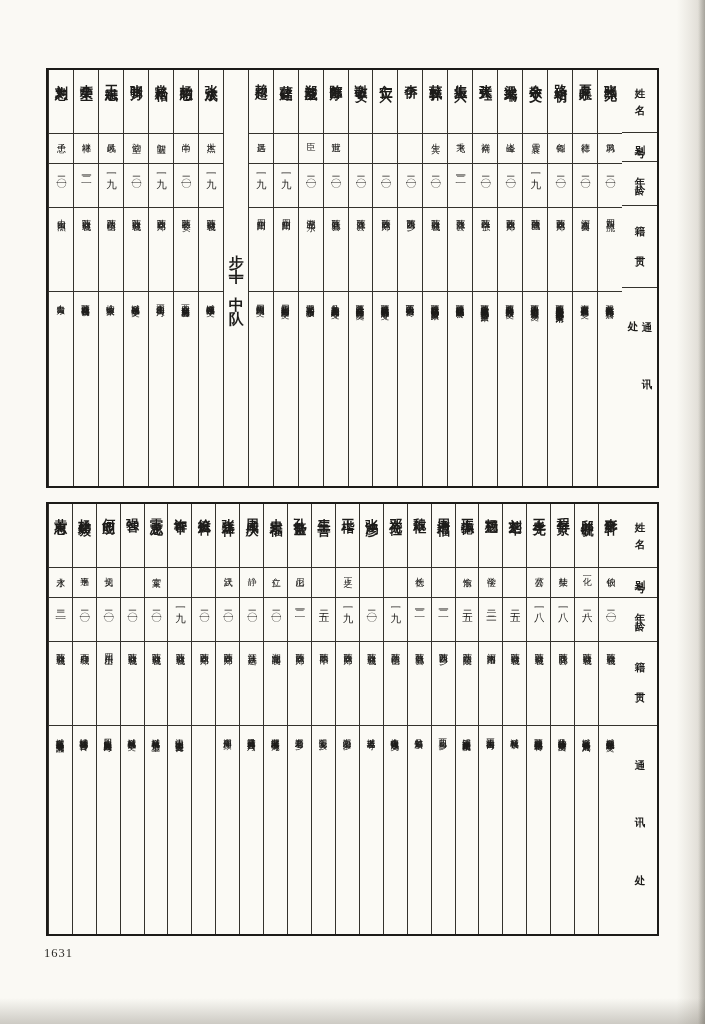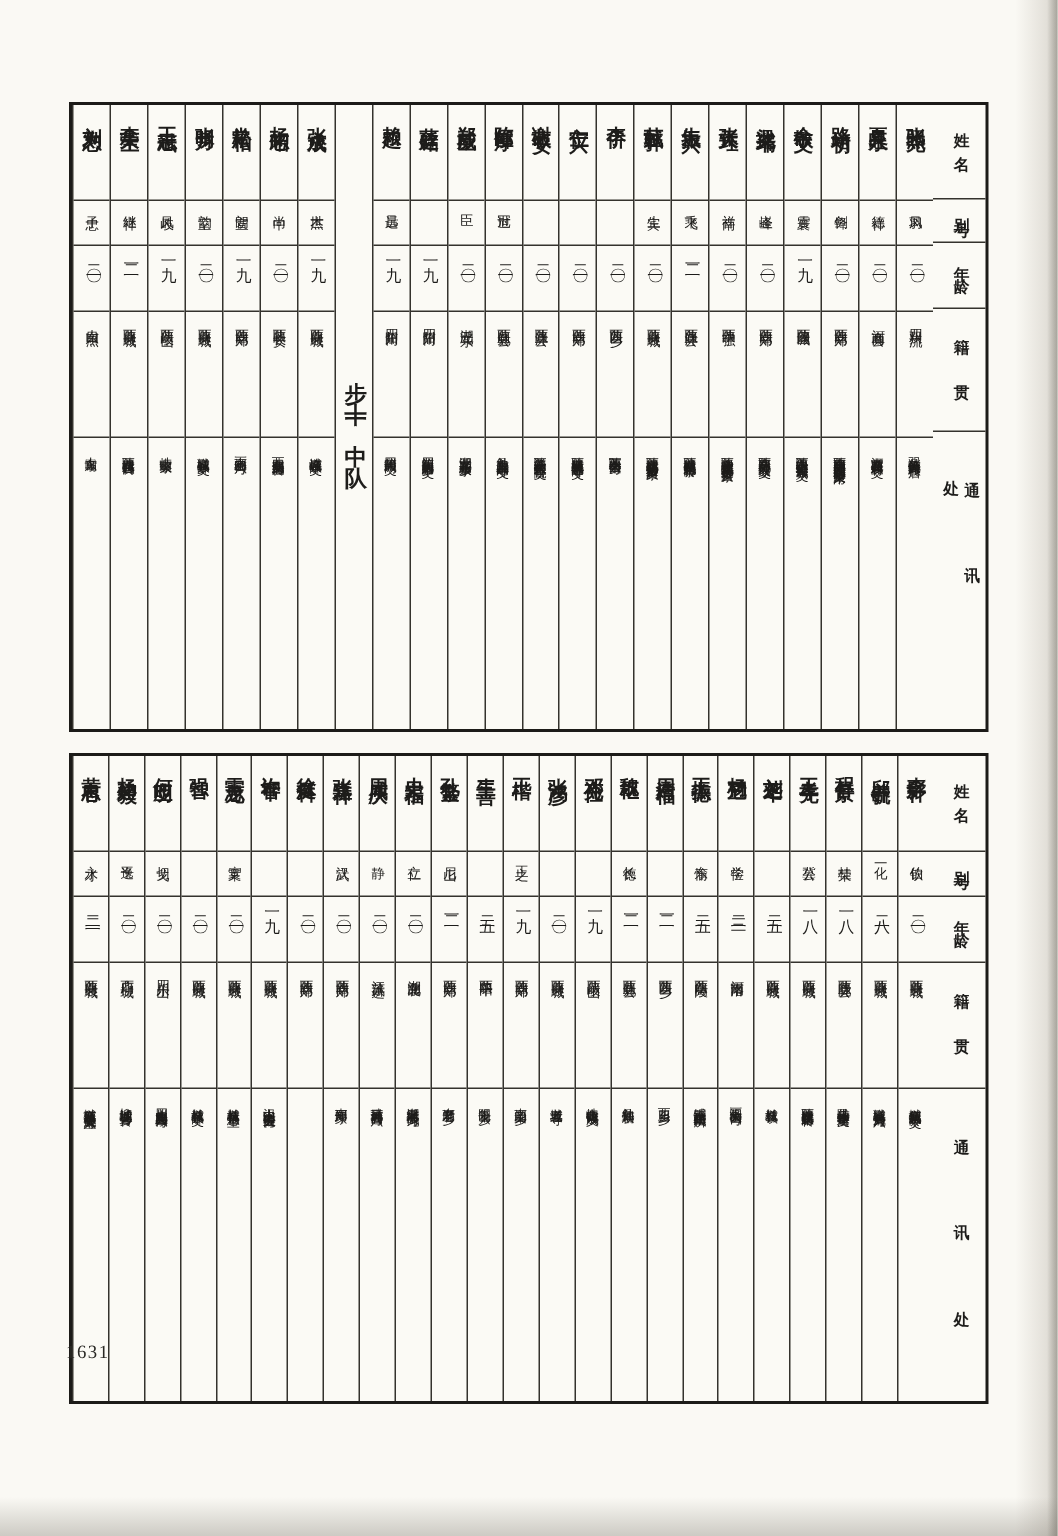--- a/index.html
+++ b/index.html
@@ -70,21 +70,21 @@
     font-size:15px;font-weight:bold;letter-spacing:14px;
     justify-content:center;align-items:center;
   }
   .header-cell{font-weight:bold;font-size:10.5px;align-items:center;}
   .header-cell.h0{letter-spacing:16px;padding-top:10px;}
   .header-cell.h1{letter-spacing:3px;padding-top:4px;}
   .header-cell.h2{letter-spacing:8px;padding-top:7px;}
   .header-cell.h3{letter-spacing:30px;padding-top:12px;}
   .header-cell.h4{letter-spacing:58px;padding-top:24px;}
   .page-number{
-    position:absolute;left:44px;top:894px;
+    position:absolute;left:44px;top:946px;
     font-size:12.5px;letter-spacing:1px;color:#2a2925;text-align:center;
   }
 </style>
 </head>
 <body>
 
 <div class="page">
   <div class="table-wrap table-section" id="section-0">
       <div class="col header-col">
         <div class="cell rw0 header-cell h0">姓名</div>

